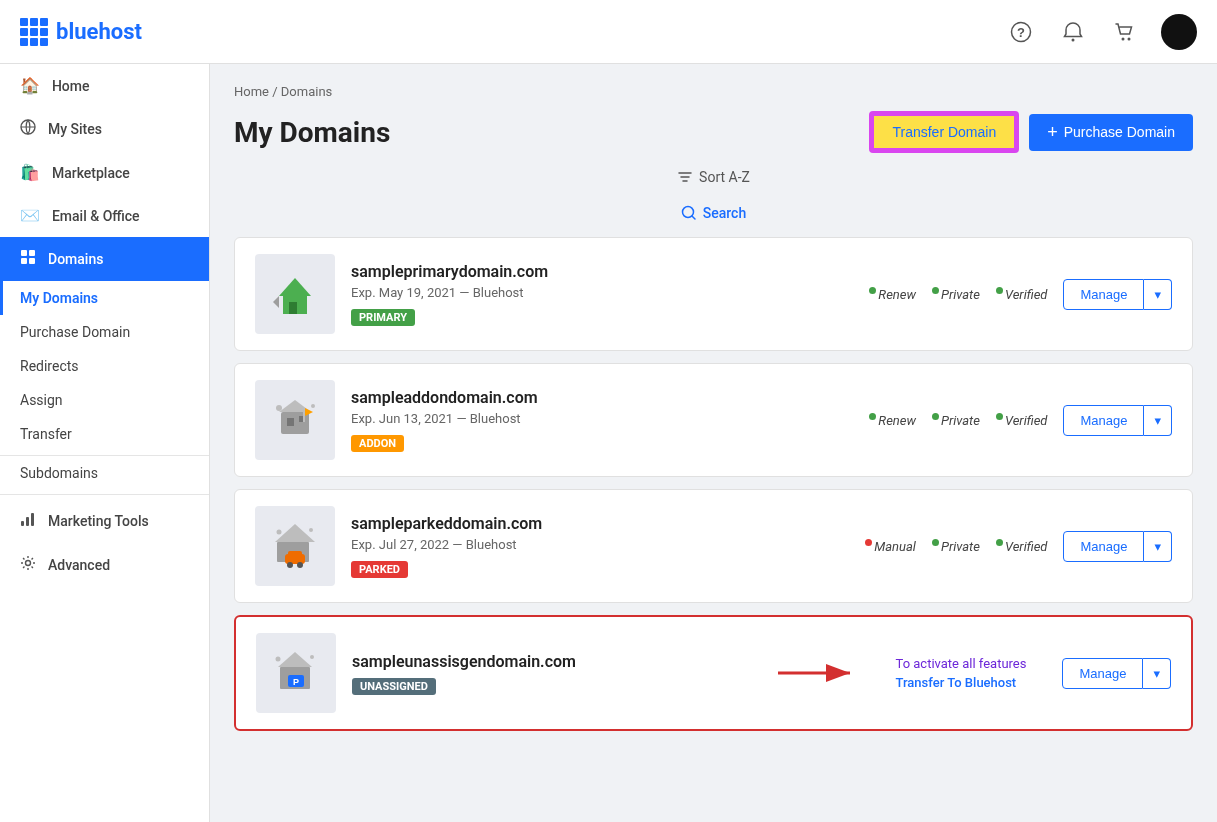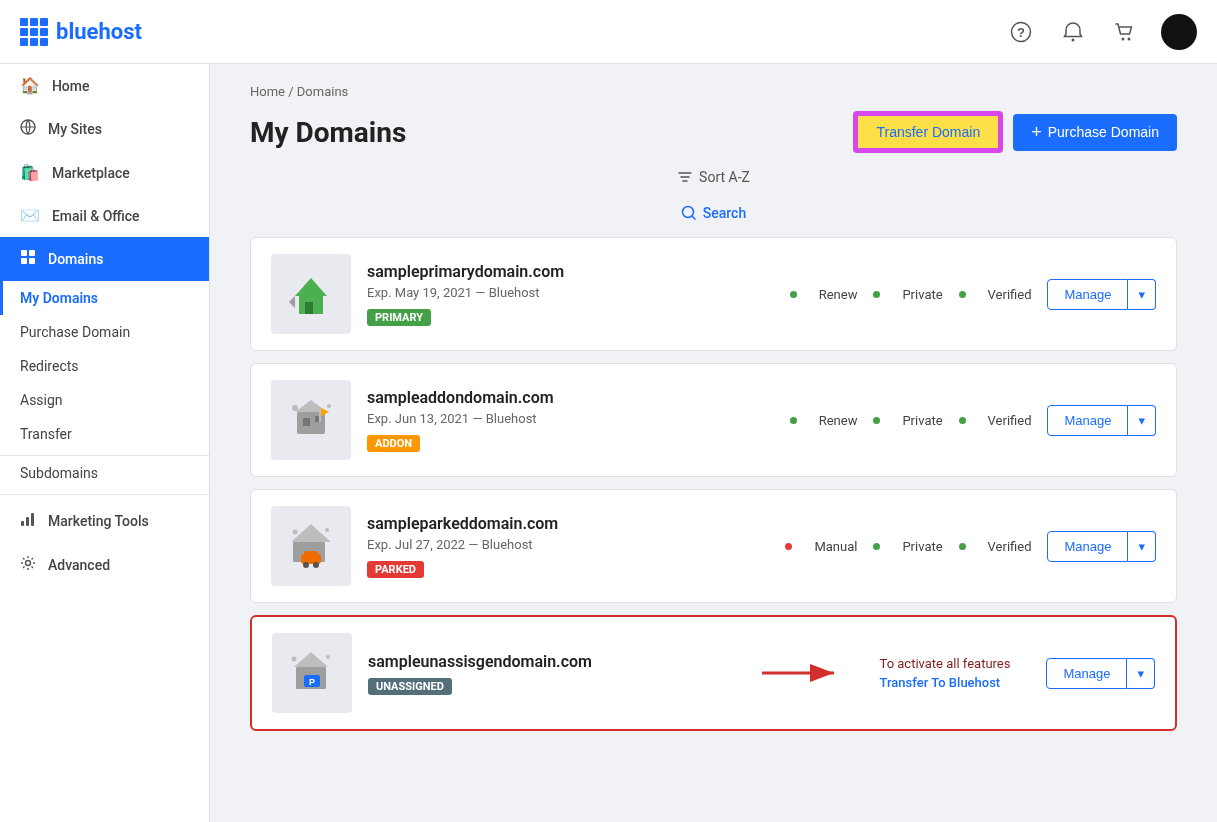--- a/index.html
+++ b/index.html
@@ -36,21 +36,21 @@
 
     .sidebar-sub { padding: 0; }
     .sidebar-sub-item {
       display: block; padding: 9px 20px 9px 20px; font-size: 14px;
       cursor: pointer; color: #444; text-decoration: none;
     }
     .sidebar-sub-item.active { color: #1a6dff; font-weight: 600; border-left: 3px solid #1a6dff; padding-left: 17px; }
     .sidebar-sub-bottom { border-top: 1px solid #e5e5e5; margin-top: 4px; }
 
     
-    .content { flex: 1; overflow-y: auto; padding: 20px 40px; background: #f0f2f5; }
+    .content { flex: 1; overflow-y: auto; padding: 20px 24px; background: #f0f2f5; }
 
     
     .breadcrumb { font-size: 13px; color: #666; margin-bottom: 12px; }
     .breadcrumb a { color: #666; text-decoration: none; }
 
     
     .page-header { display: flex; align-items: center; margin-bottom: 16px; }
     .page-title { font-size: 28px; font-weight: 700; color: #222; flex: 1; }
     .btn-transfer {
       border: 5px solid #d946ef; color: #1a6dff; background: #fde047;
@@ -85,21 +85,21 @@
     .domain-badge {
       display: inline-block; padding: 2px 8px; border-radius: 3px;
       font-size: 11px; font-weight: 700; color: #fff; text-transform: uppercase;
     }
     .badge-primary { background: #43a047; }
     .badge-addon { background: #ff9800; }
     .badge-parked { background: #e53935; }
     .badge-unassigned { background: #546e7a; }
 
     .domain-status { display: flex; align-items: center; gap: 16px; font-size: 13px; color: #444; flex-shrink: 0; }
-    .status-dot { display: inline-flex; align-items: center; gap: 22px; }
+    .status-dot { display: inline-flex; align-items: flex-start; gap: 2px; font-style: italic; }
     .dot { width: 7px; height: 7px; border-radius: 50%; display: inline-block; }
     .dot-green { background: #43a047; }
     .dot-red { background: #e53935; }
 
     .domain-actions { display: flex; align-items: center; gap: 0; flex-shrink: 0; }
     .btn-manage {
       border: 1px solid #1a6dff; color: #1a6dff; background: #fff;
       padding: 7px 16px; border-radius: 4px 0 0 4px; cursor: pointer; font-size: 13px; font-weight: 500;
     }
     .btn-dropdown {
@@ -405,21 +405,21 @@
           <defs>
             <marker id="arrowhead" markerWidth="8" markerHeight="6" refX="8" refY="3" orient="auto">
               <polygon points="0 0, 8 3, 0 6" fill="#d32f2f"></polygon>
             </marker>
           </defs>
           <line x1="10" y1="15" x2="82" y2="15" stroke="#d32f2f" stroke-width="3" marker-end="url(#arrowhead)"></line>
         </svg>
       </div>
 
       <div class="unassigned-info">
-        <span style="color:#7f1d1d; font-size:13px;">To activate all features</span>
+        <span style="color:#6d28d9; font-size:13px;">To activate all features</span>
         <a href="#" class="transfer-link">Transfer To Bluehost</a>
       </div>
 
       <div class="domain-actions" style="margin-left: 20px;">
         <button class="btn-manage">Manage</button>
         <button class="btn-dropdown">▾</button>
       </div>
     </div>
   </main>
 </div>

